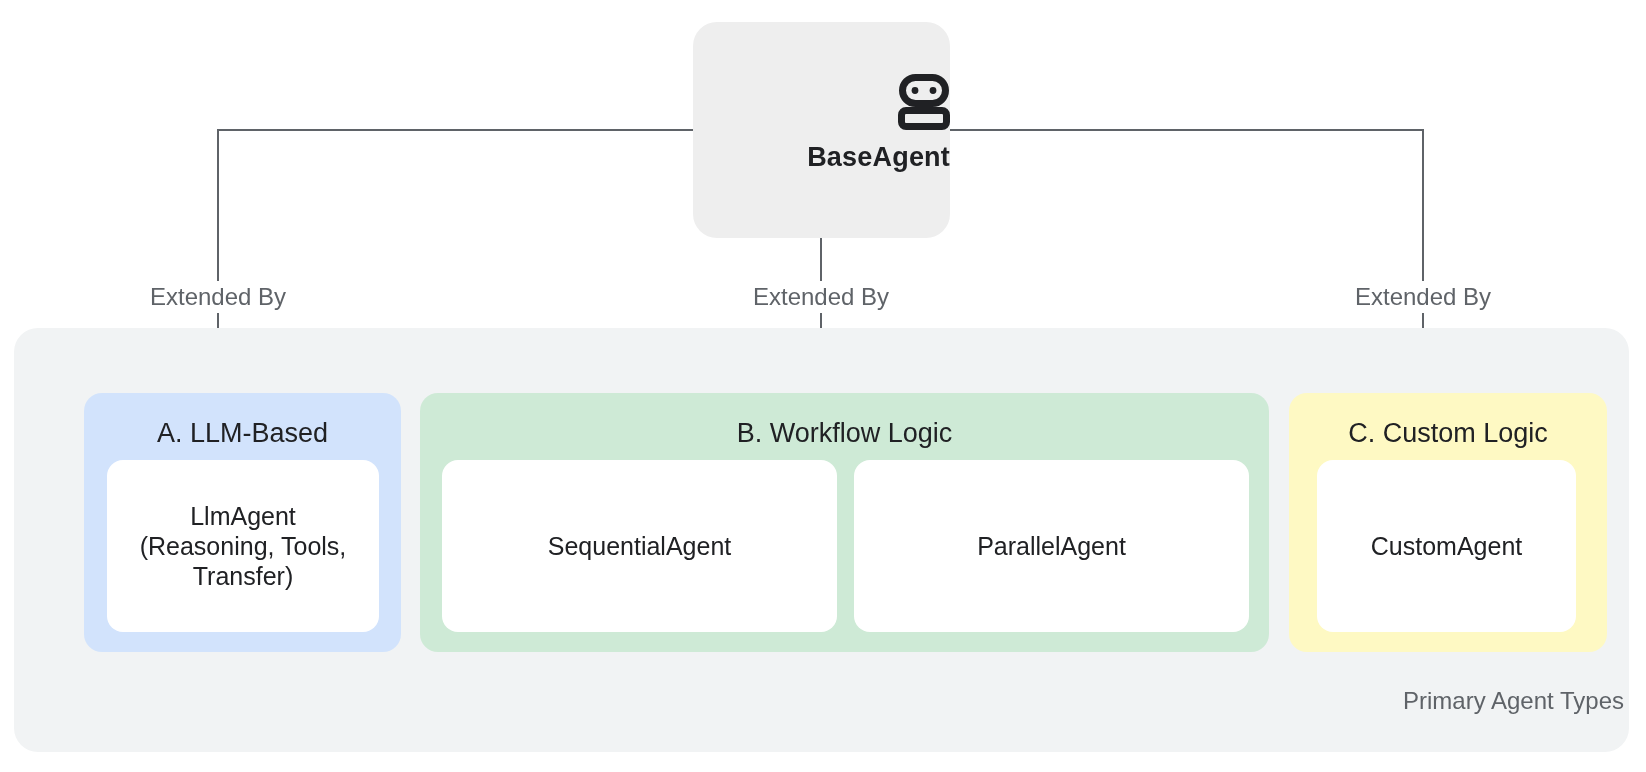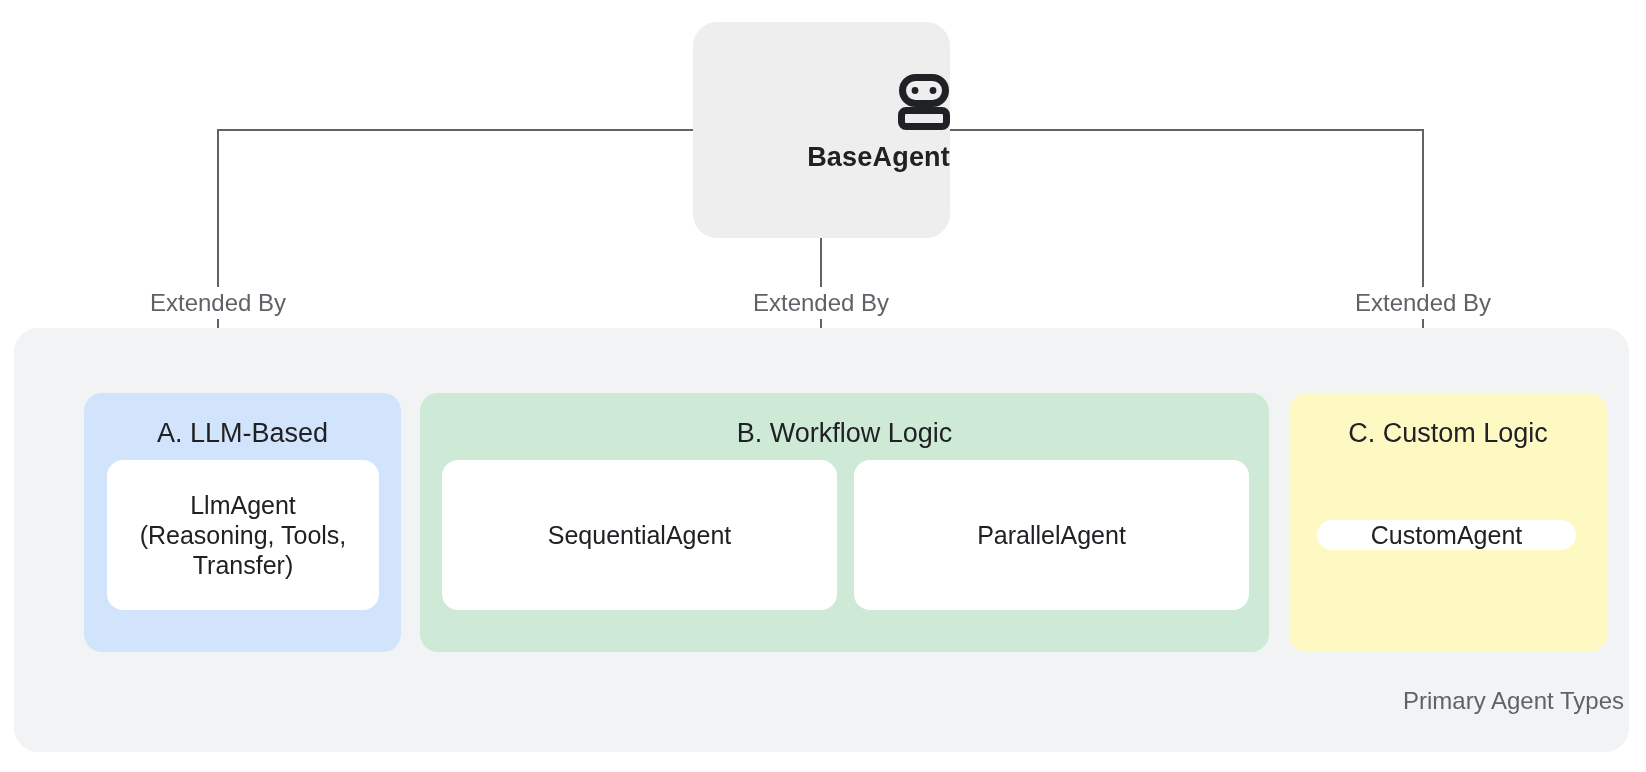--- a/index.html
+++ b/index.html
@@ -38,21 +38,20 @@
   .edge-label {
     position: absolute;
     top: 281px;
     transform: translateX(-50%);
     background: var(--page-bg, #ffffff);
     padding: 2px 10px;
     font-size: 24px;
     line-height: 28px;
     color: var(--text-secondary, #5f6368);
     white-space: nowrap;
-    margin-top: 6px;
   }
   .edge-label.l1 { left: 218px; }
   .edge-label.l2 { left: 821px; }
   .edge-label.l3 { left: 1423px; }
 
   .primary-container {
     position: absolute;
     left: 14px; top: 328px;
     width: 1615px; height: 424px;
     background: var(--container-bg, #f1f3f4);
@@ -71,26 +70,26 @@
   .group-title {
     margin-top: 24px;
     text-align: center;
     font-size: 27px;
     line-height: 32px;
     font-weight: 500;
     color: var(--text-primary, #202124);
   }
   .cards {
     position: absolute;
-    top: 67px; height: 150px;
+    top: 67px; height: 172px;
     left: 22px; right: 20px;
     display: flex; gap: 17px;
   }
   .group-a .cards { left: 23px; right: 22px; }
-  .group-c .cards { left: 28px; right: 31px; align-items: center; }
+  .group-c .cards { left: 28px; right: 31px; }
   .agent-card {
     flex: 1;
     background: var(--card-bg, #ffffff);
     border-radius: 16px;
     display: flex; align-items: center; justify-content: center;
     text-align: center;
     font-size: 25px; line-height: 30px;
     color: var(--text-primary, #202124);
     padding: 0 16px;
     box-sizing: border-box;

